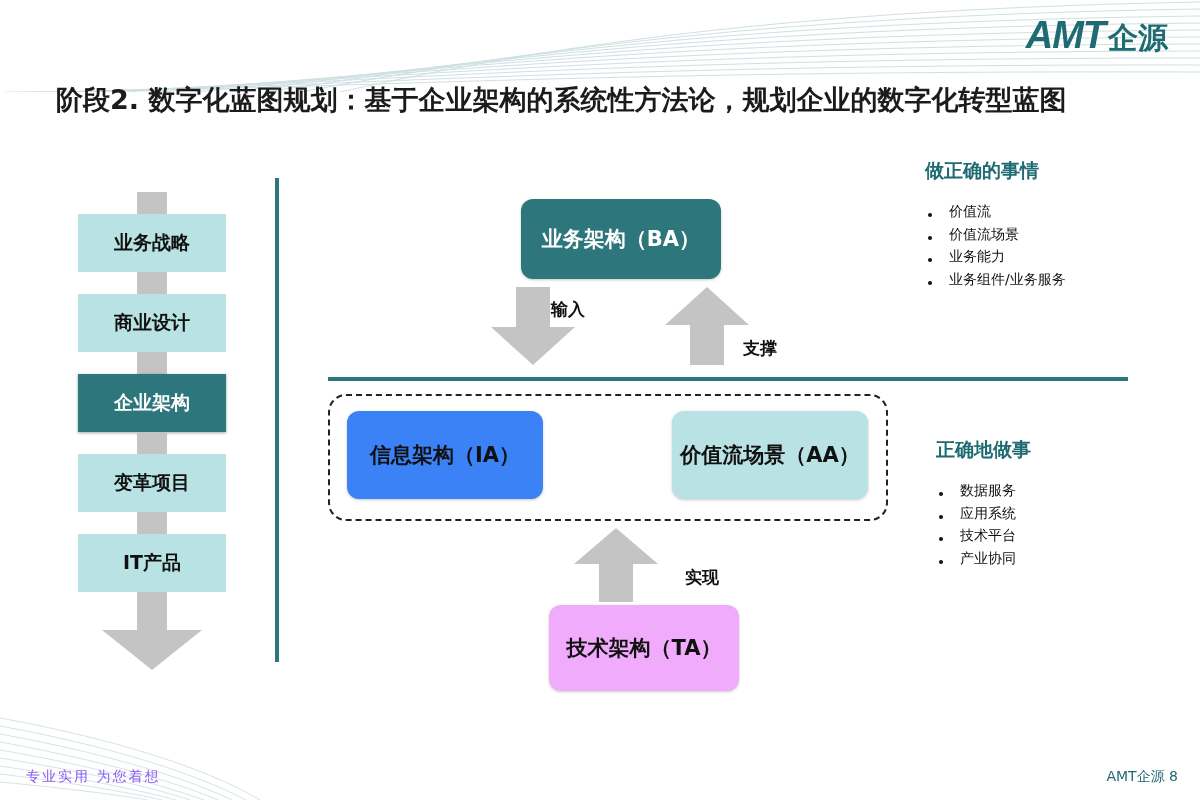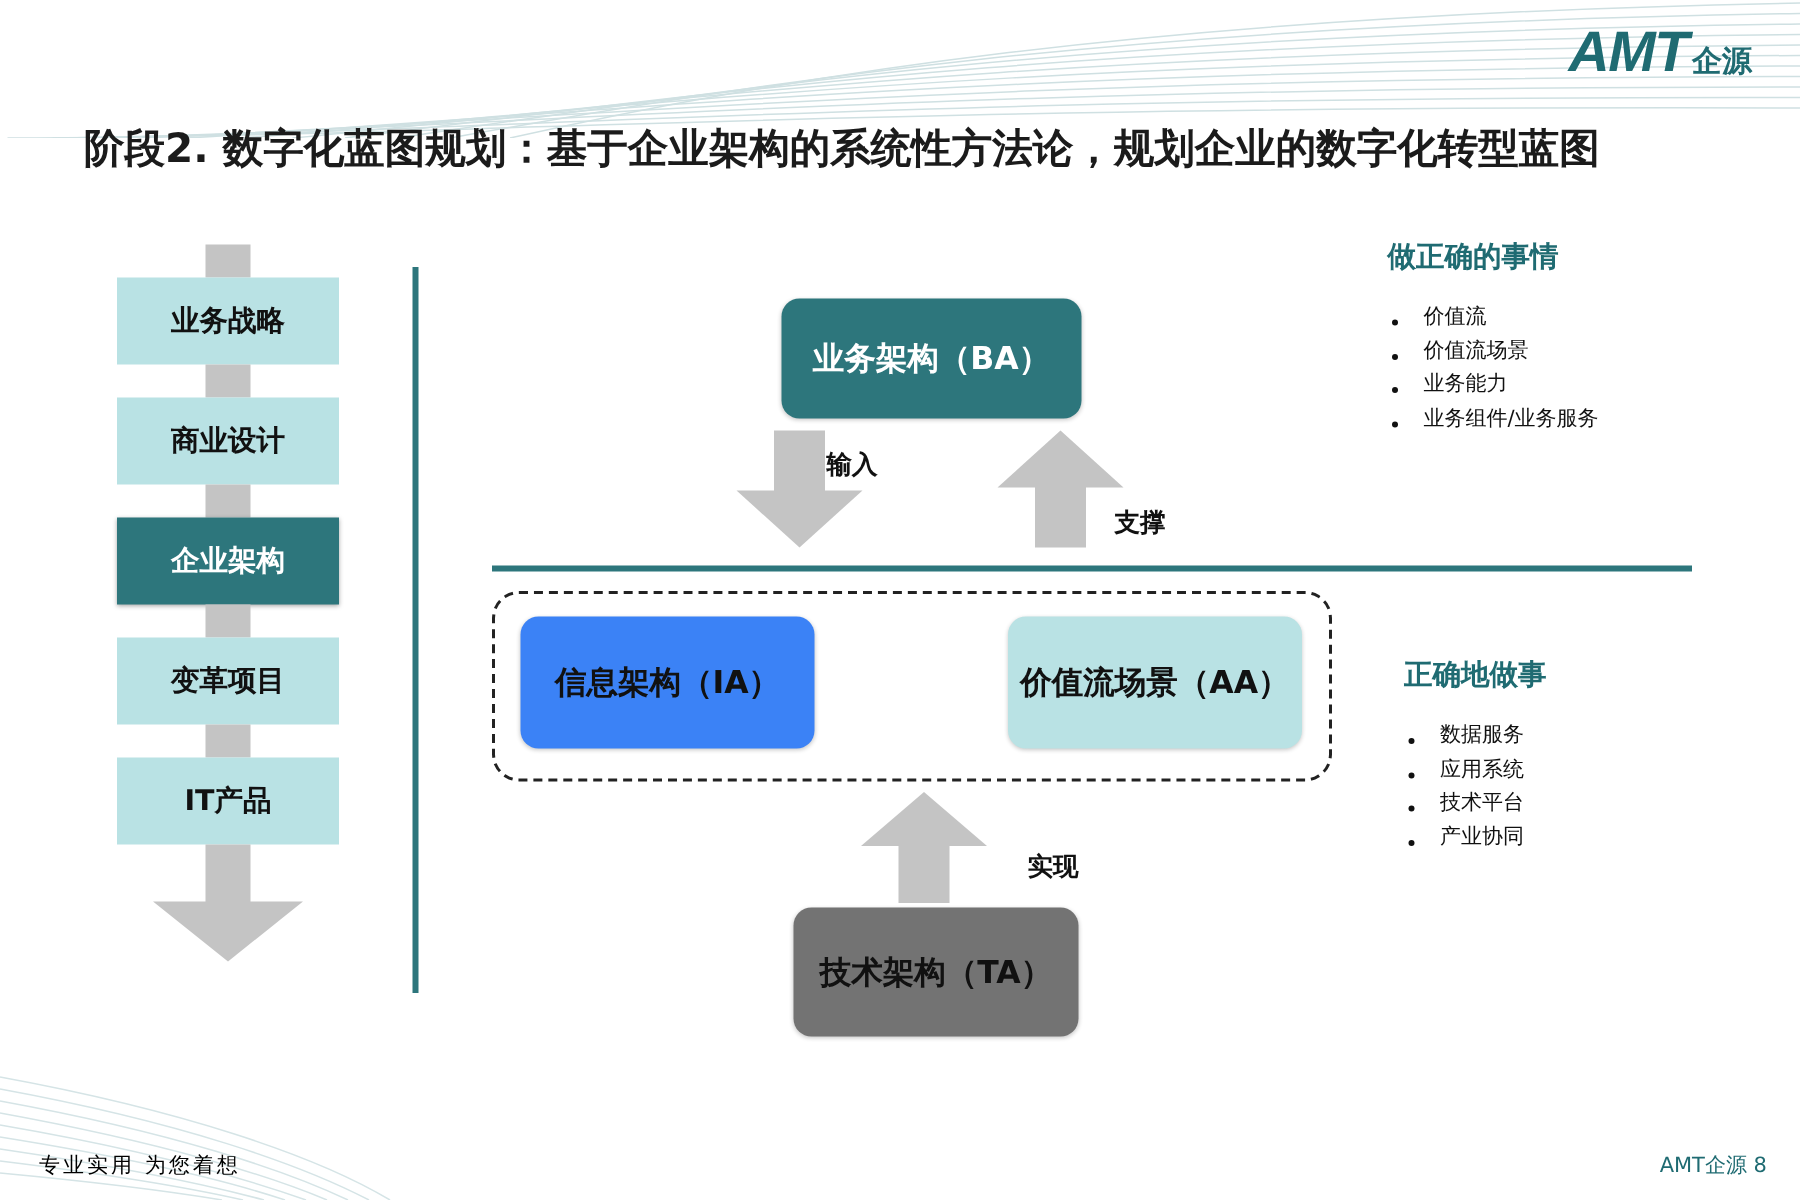--- a/index.html
+++ b/index.html
@@ -35,21 +35,21 @@
     color: #1f6b72;
   }
   .logo-amt {
     font-size: 38px;
     font-weight: bold;
     font-style: italic;
     letter-spacing: -1px;
     font-family: "Liberation Sans", sans-serif;
   }
   .logo-cn {
-    font-size: 20px;
+    font-size: 30px;
     font-weight: bold;
     margin-left: 3px;
     font-family: "DejaVu Sans", sans-serif;
   }
 
   
   .page-title {
     position: absolute;
     top: 84px;
     left: 56px;
@@ -61,21 +61,21 @@
     line-height: 1.2;
     white-space: nowrap;
     font-family: "DejaVu Sans", "Liberation Sans", sans-serif;
     z-index: 4;
   }
 
   
   .chain {
     position: absolute;
     left: 78px;
-    top: 163px;
+    top: 192px;
     width: 148px;
     z-index: 3;
   }
   .chain-connector {
     width: 30px;
     height: 22px;
     background: #c4c4c4;
     margin: 0 auto;
   }
   .chain-box {
@@ -151,22 +151,22 @@
   }
   .node-ia {
     left: 347px; top: 411px; width: 196px; height: 88px;
     background: #3b82f6; color: #111111;
   }
   .node-aa {
     left: 672px; top: 411px; width: 196px; height: 88px;
     background: #b9e2e4; color: #111111;
   }
   .node-ta {
-    left: 529px; top: 605px; width: 190px; height: 86px;
-    background: #737373; color: #111111;
+    left: 549px; top: 605px; width: 190px; height: 86px;
+    background: #f0abfc; color: #111111;
   }
 
   .dashed-group {
     position: absolute;
     left: 328px; top: 394px;
     width: 556px; height: 123px;
     border: 2.5px dashed #222222;
     border-radius: 18px;
   }
 
@@ -253,21 +253,21 @@
     width: 4px; height: 4px;
     background: #111111;
     border-radius: 50%;
   }
 
   
   .footer-left {
     position: absolute;
     left: 26px; bottom: 14px;
     font-size: 14px;
-    color: #000000;
+    color: #8b5cf6;
     letter-spacing: 2px;
     font-family: "DejaVu Sans", "Liberation Sans", sans-serif;
     z-index: 5;
   }
   .footer-right {
     position: absolute;
     right: 22px; bottom: 14px;
     font-size: 14px;
     color: #1f6b72;
     font-family: "DejaVu Sans", "Liberation Sans", sans-serif;

